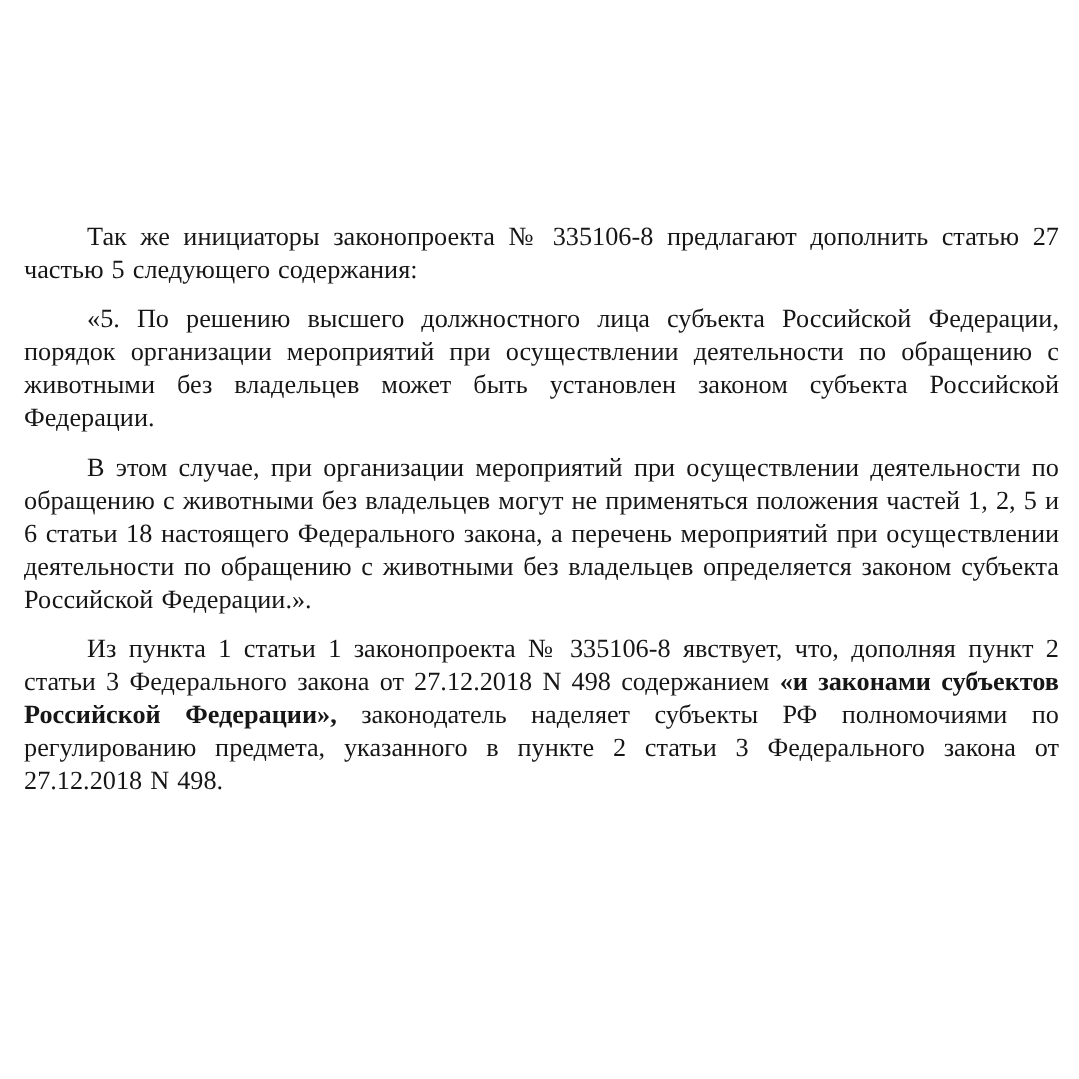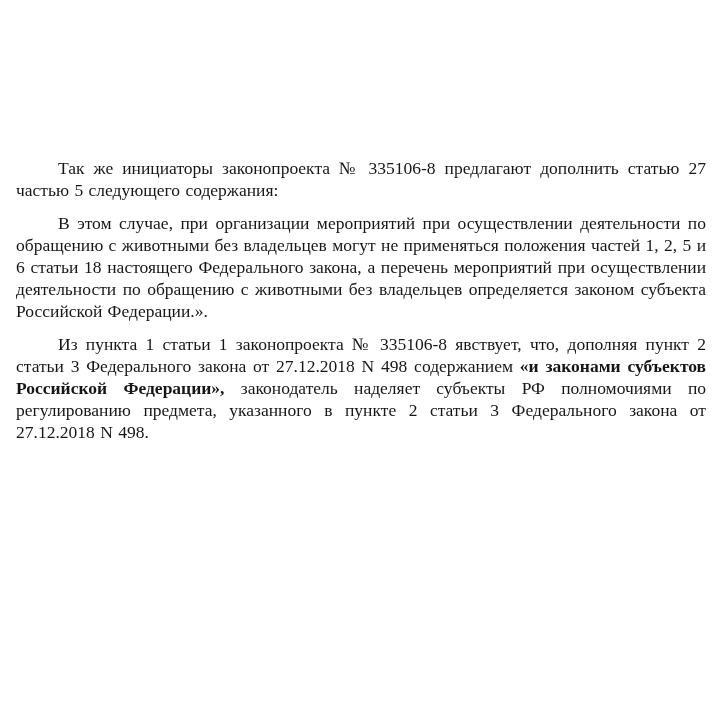--- a/index.html
+++ b/index.html
@@ -17,37 +17,38 @@
     width: 719px;
     height: 719px;
     background: #ffffff;
     font-family: "Liberation Serif", serif;
     color: #161616;
     -webkit-font-smoothing: antialiased;
   }
   .doc-body {
     position: absolute;
     left: 16px;
-    top: 157px;
+    top: 146px;
     width: 690px;
   }
   .para {
     margin: 0 0 11px 0;
     font-size: 17.5px;
     line-height: 22px;
     text-align: justify;
     text-indent: 42px;
     word-spacing: 1px;
   }
   .para .bold {
     font-weight: bold;
   }
 </style>
 </head>
 <body style="background: rgb(255, 255, 255);">
 
 <div class="page" style="background: rgb(255, 255, 255); color: rgb(22, 22, 22);">
   <div class="doc-body">
       <p class="para"><span>Так же инициаторы законопроекта № 335106-8 предлагают дополнить статью 27 частью 5 следующего содержания:</span></p>
+      <p class="para"><span>«5. По решению высшего должностного лица субъекта Российской Федерации, порядок организации мероприятий при осуществлении деятельности по обращению с животными без владельцев может быть установлен законом субъекта Российской Федерации.</span></p>
       <p class="para"><span>В этом случае, при организации мероприятий при осуществлении деятельности по обращению с животными без владельцев могут не применяться положения частей 1, 2, 5 и 6 статьи 18 настоящего Федерального закона, а перечень мероприятий при осуществлении деятельности по обращению с животными без владельцев определяется законом субъекта Российской Федерации.».</span></p>
       <p class="para"><span>Из пункта 1 статьи 1 законопроекта № 335106-8 явствует, что, дополняя пункт 2 статьи 3 Федерального закона от 27.12.2018 N 498 содержанием </span><span class="bold">«и законами субъектов Российской Федерации»,</span><span> законодатель наделяет субъекты РФ полномочиями по регулированию предмета, указанного в пункте 2 статьи 3 Федерального закона от 27.12.2018 N 498.</span></p>
     </div>
 </div>
 
 </body></html>

